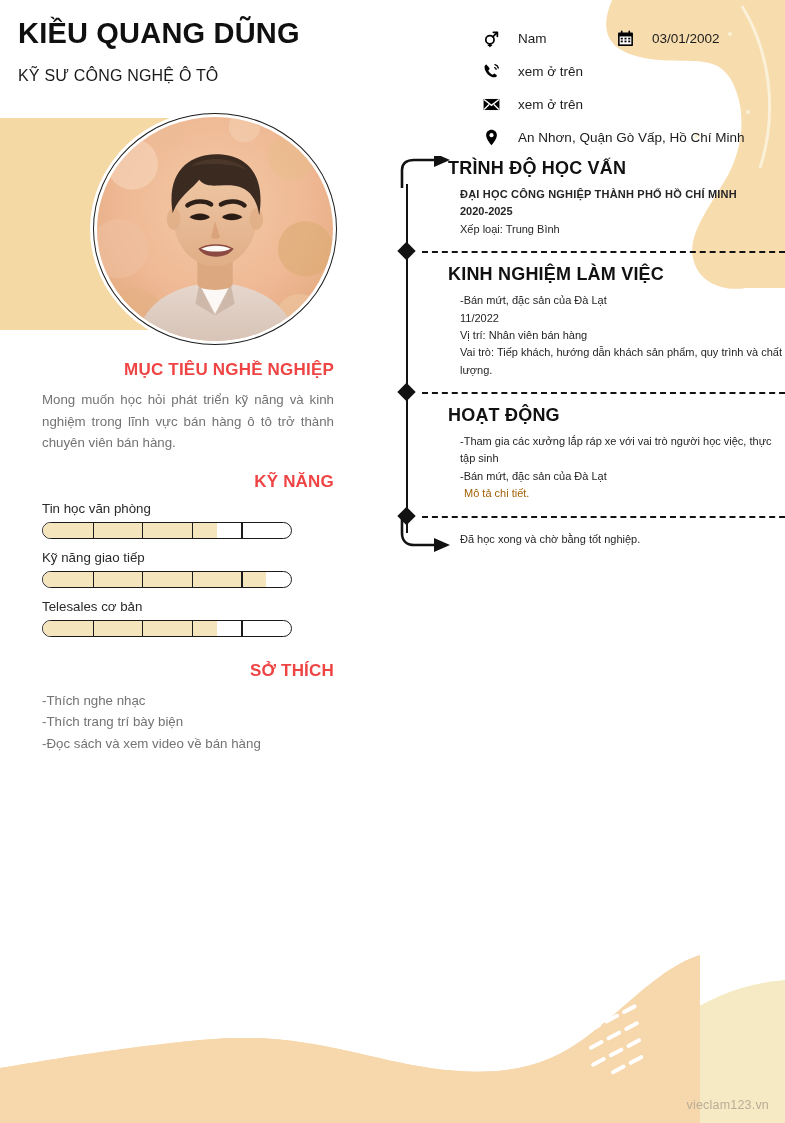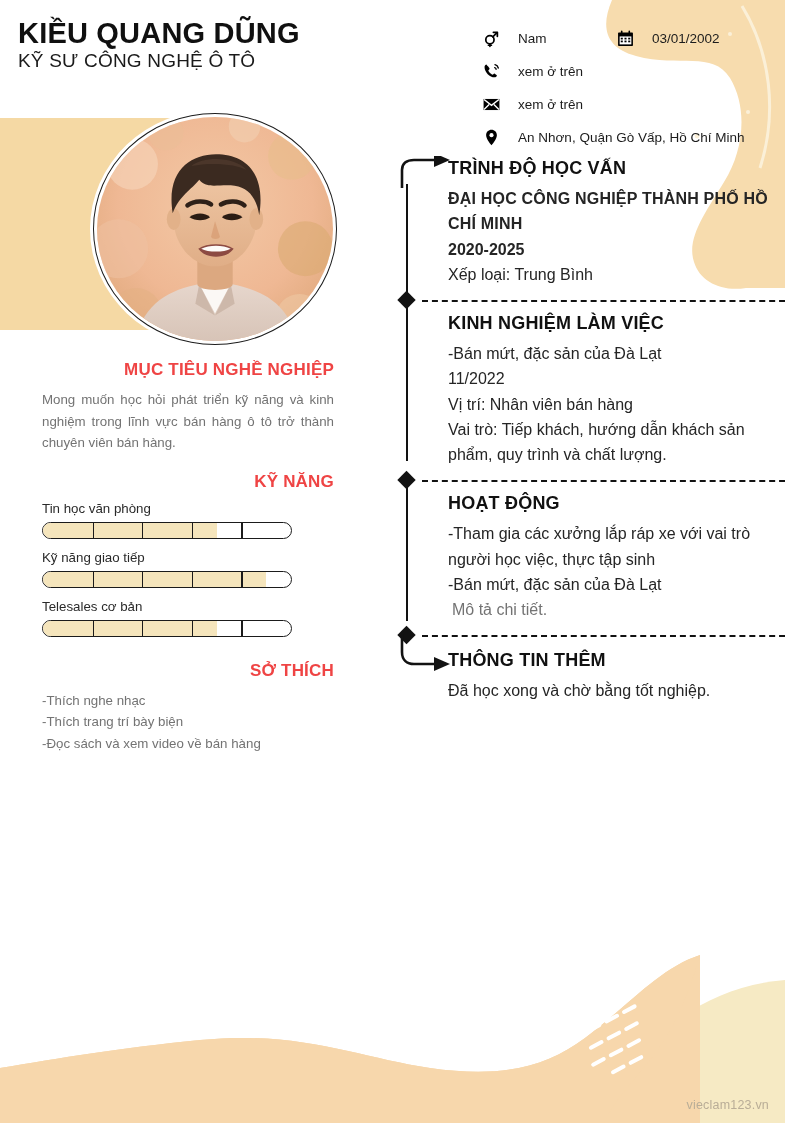--- a/index.html
+++ b/index.html
@@ -19,22 +19,22 @@
     background:#F5D9A4;
   }
 
   
   .header { position:absolute; left:18px; top:18px; }
   .name {
     font-size:29px; font-weight:bold; letter-spacing:.2px;
     line-height:1.08; color:#101010;
   }
   .job-title {
-    font-size:19px; font-weight:400; letter-spacing:.2px;
-    color:#1a1a1a; margin-top:1px;
+    font-size:16px; font-weight:400; letter-spacing:.2px;
+    color:#1a1a1a; margin-top:18px;
   }
 
   
   .contact { position:absolute; left:478px; top:22px; width:300px; }
   .contact-row { display:flex; align-items:center; height:33px; }
   .contact-row .ic {
     width:26px; min-width:26px; display:flex; align-items:center; justify-content:center;
     color:#000;
   }
   .contact-row .txt { font-size:13.5px; color:#1c1c1c; padding-left:14px; white-space:nowrap; }
@@ -79,24 +79,24 @@
   .bar-fill { position:absolute; left:0; top:0; bottom:0; background:#F5E5BC; }
   .bar-tick { position:absolute; top:0; bottom:0; width:1.2px; background:#1b1b1b; }
 
   
   .right-col { position:absolute; left:400px; top:158px; width:385px; }
   .tl-sec { position:relative; padding-left:48px; }
   .tl-head {
     font-size:18px; font-weight:bold; letter-spacing:.2px; color:#111;
     margin-bottom:7px;
   }
-  .tl-body { font-size:16px; line-height:1.58; color:#252525; }
+  .tl-body { font-size:11px; line-height:1.58; color:#252525;margin-left:12px; }
   .tl-body .strong { font-weight:bold; }
   .tl-body .upper { font-weight:bold; letter-spacing:.2px; }
-  .tl-body .muted { color:#737373; }
+  .tl-body .muted { color:#a16207; }
 
   .dash-row { position:relative; height:26px; }
   .dashed {
     position:absolute; left:22px; right:-10px; top:50%;
     border-top:2.6px dashed #121212;
   }
   .diamond {
     position:absolute; left:0px; top:50%; width:13px; height:13px;
     background:#121212; transform:translate(0,-50%) rotate(45deg);
   }
@@ -386,21 +386,20 @@
     <div class="dash-row">
       <div class="diamond"></div>
       <div class="dashed"></div>
     </div>
 
     <div class="tl-sec" style="padding-top:2px;">
       <svg class="arrow-svg" style="top:-18px;" width="62" height="44" viewBox="0 0 62 44">
         <path d="M4 4 L4 22 C4 30 9 34 16 34 L38 34" stroke="#121212" stroke-width="2.6" fill="none"></path>
         <path d="M36 27 L36 41 L52 34 Z" fill="#121212"></path>
       </svg>
-      <div class="tl-head">THÔNG TIN THÊM</div>
       <div class="tl-body">Đã học xong và chờ bằng tốt nghiệp.</div>
     </div>
 
   </div>
 
   <div class="watermark">vieclam123.vn</div>
 
 </div>
 
 </body></html>

